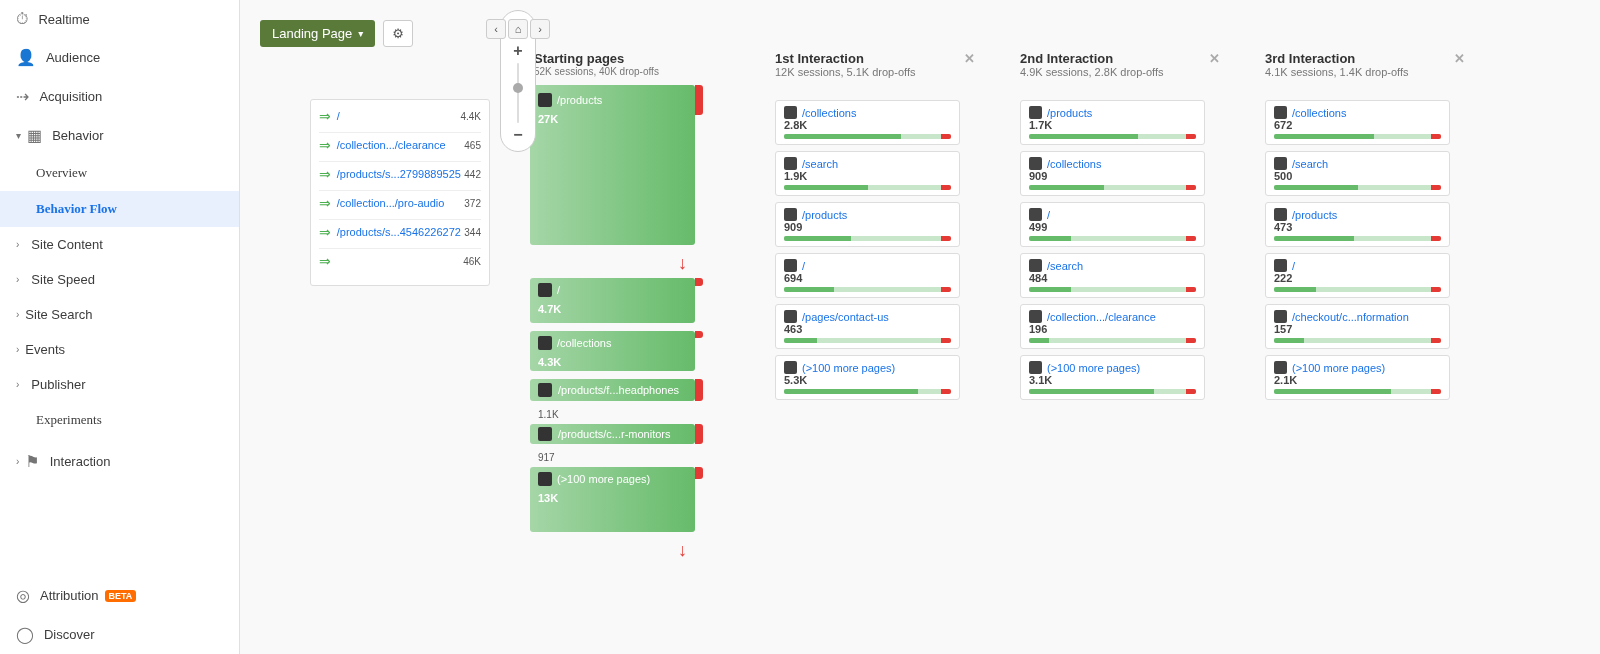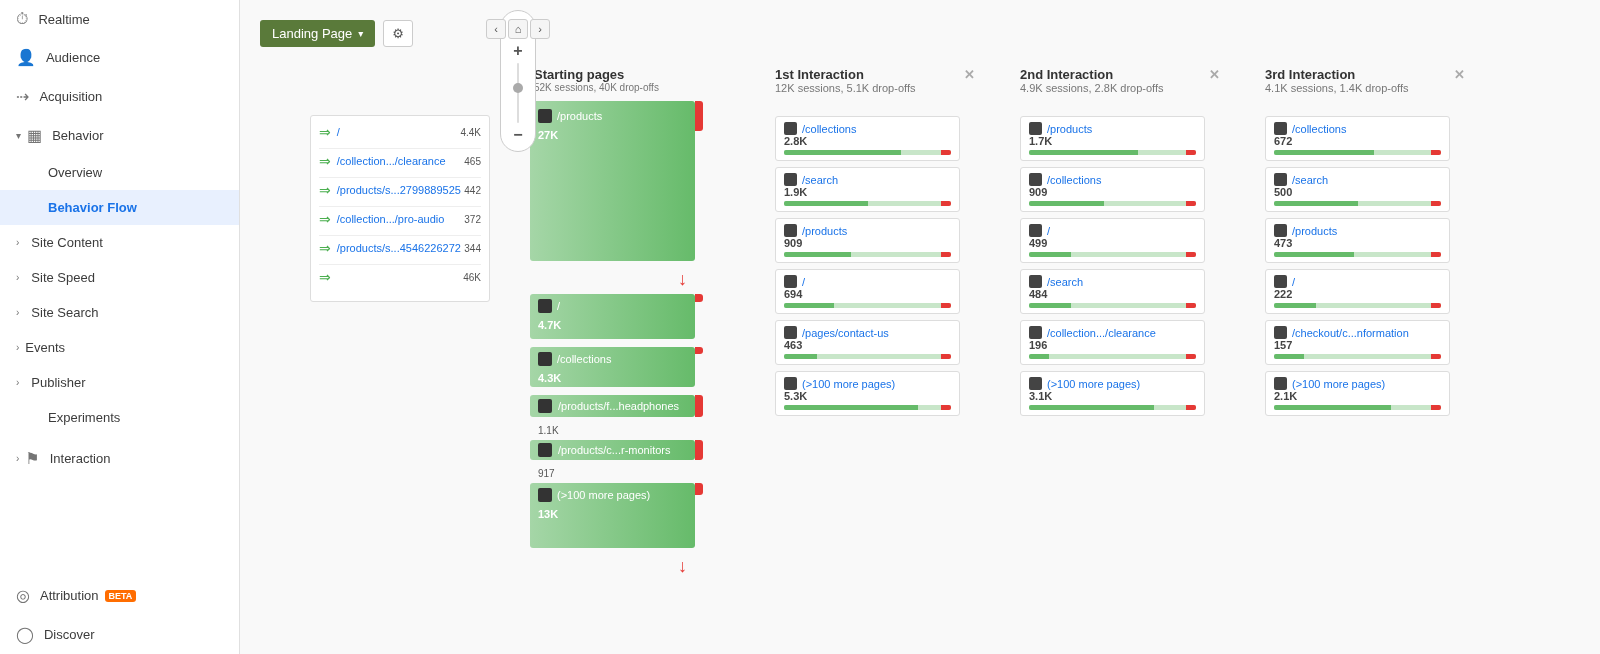--- a/index.html
+++ b/index.html
@@ -18,21 +18,21 @@
     .sidebar-item {
       display: flex;
       align-items: center;
       padding: 10px 16px;
       cursor: pointer;
       color: #3c3c3c;
       font-size: 13px;
     }
     .sidebar-item .icon { margin-right: 10px; font-size: 16px; color: #757575; }
     .sidebar-item.active { background: #e8f0fe; color: #1a73e8; font-weight: bold; }
-    .sidebar-item.indent1 { padding-left: 48px; }
+    .sidebar-item.indent1 { padding-left: 36px; font-family: Liberation Serif, serif; }
     .sidebar-section-toggle { display: flex; align-items: center; padding: 10px 16px; cursor: pointer; color: #3c3c3c; font-size: 13px; }
     .sidebar-section-toggle .chevron { margin-right: 6px; font-size: 10px; color: #757575; }
     .sidebar-section-toggle .icon { margin-right: 10px; font-size: 16px; color: #757575; }
     .sidebar-divider { flex: 1; }
     .beta-badge {
       font-size: 9px;
       background: #ff6d00;
       color: #fff;
       padding: 1px 4px;
       border-radius: 3px;
@@ -51,21 +51,20 @@
     
     .flow-area {
       padding: 20px;
       min-width: 1300px;
     }
 
     
     .controls-row {
       display: flex;
       align-items: center;
-      margin-bottom: 16px;
       gap: 8px;
     }
 
     .dropdown-btn {
       background: #5a7a3a;
       color: #fff;
       border: none;
       border-radius: 3px;
       padding: 6px 12px;
       font-size: 13px;
@@ -339,21 +338,21 @@
   <div class="sidebar-section-toggle indent1">
     <span class="chevron">›</span>
     <span style="margin-left:6px">Site Content</span>
   </div>
   <div class="sidebar-section-toggle indent1">
     <span class="chevron">›</span>
     <span style="margin-left:6px">Site Speed</span>
   </div>
   <div class="sidebar-section-toggle indent1">
     <span class="chevron">›</span>
-    <span style="margin-left:6px">Site Search</span>
+    <span style="margin-left:0">Site Search</span>
   </div>
   <div class="sidebar-section-toggle indent1">
     <span class="chevron">›</span>
     <span style="">Events</span>
   </div>
   <div class="sidebar-section-toggle indent1">
     <span class="chevron">›</span>
     <span style="margin-left:6px">Publisher</span>
   </div>
   <div class="sidebar-item indent1">

